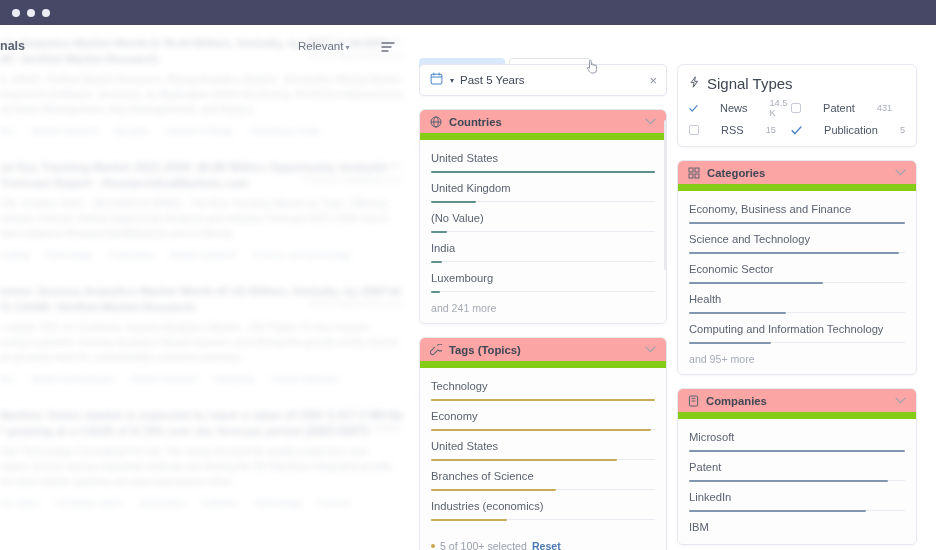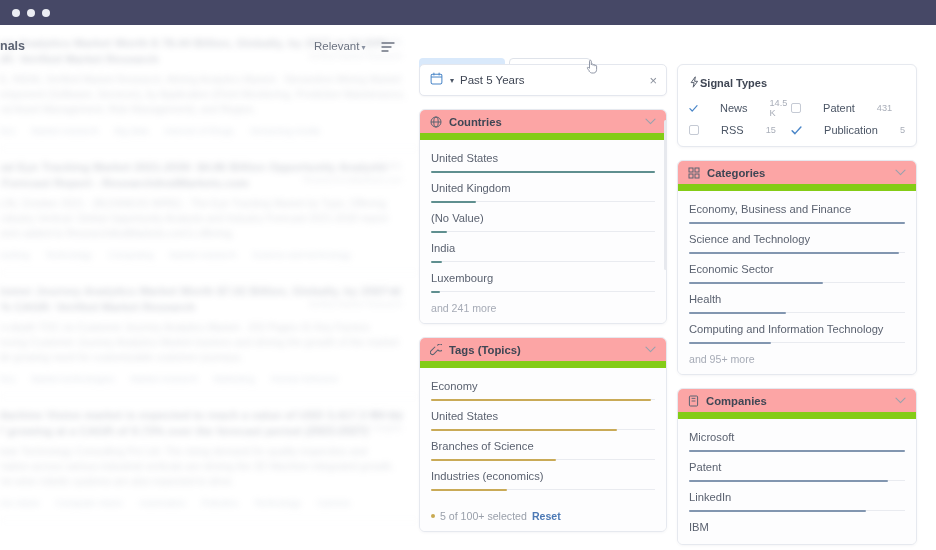--- a/index.html
+++ b/index.html
@@ -49,21 +49,21 @@
   .toolbar {
     position: absolute; top: 25px; left: 0; width: 936px; height: 44px;
     background: transparent;
     display: flex; align-items: center;
   }
   .toolbar-title {
     position: absolute; left: 0px; top: 14px;
     font-size: 12.5px; font-weight: bold; color: #5d6474;
   }
   .sort-label {
-    position: absolute; left: 314px; top: 15px;
+    position: absolute; left: 298px; top: 15px;
     font-size: 11.5px; color: #6b7280; cursor: pointer;
   }
   .sort-caret { font-size: 8px; color: #8b93a3; margin-left: 2px; }
   .sort-icon { position: absolute; left: 381px; top: 14px; cursor:pointer; }
   .btn-filter {
     position: absolute; left: 419px; top: 33px;
     width: 86px; height: 27px; border-radius: 4px;
     background: #d9e9fb;
     display: flex; align-items: center; justify-content: center; gap: 6px;
     font-size: 11.5px; color: #3c74b8; cursor: pointer;
@@ -117,21 +117,21 @@
   .facet-bar { position: absolute; left: 0; top: -0.5px; height: 2px; border-radius: 1px; }
   .facet-more { font-size: 10.6px; color: #a6abb6; padding-top: 10px; }
 
   .sel-note { font-size:10.6px; color:#9aa0ab; padding: 11px 11px 9px 11px;
               background:#fdfdfe; display:flex; align-items:center; gap:5px; }
   .sel-dot { width:4px; height:4px; border-radius:50%; background:#c8a951; display:block;}
   .sel-reset { color:#4c79b5; font-weight:600; cursor:pointer; }
 
   
   .sig-head { display:flex; align-items:center; padding: 9px 11px 3px 11px; }
-  .sig-title { font-size: 11px; color:#3f4654; font-weight:700; }
+  .sig-title { font-size: 15px; color:#3f4654; font-weight:400; margin-left: 7px; }
   .sig-grid { display:grid; grid-template-columns: 1fr 1fr; padding: 3px 11px 10px 11px; row-gap: 6px; }
   .sig-item { display:flex; align-items:center; gap:22px; cursor:pointer; }
   .cbox { width:10px; height:10px; border:1px solid #c5cad4; border-radius:2px; background:#fff; display:block; }
   .cbox-check { width:11px; height:11px; display:block; }
   .sig-name { font-size:11px; color:#4b5565; }
   .sig-count { font-size:9.2px; color:#a9aeb9; }
   .gap12 { height: 13px; }
 
   
   .cursor { position:absolute; left:584px; top:57px; pointer-events:none; }
@@ -351,20 +351,26 @@
         </span>
         <span class="ctitle">Tags (Topics)</span>
         <span class="chev">
           <svg width="11" height="7" viewBox="0 0 11 7" fill="none" aria-hidden="true">
             <path d="M1 1.2L5.5 5.6 10 1.2" stroke="#9aa1ad" stroke-width="1.15" stroke-linecap="round" stroke-linejoin="round"></path>
           </svg>
         </span>
       </div>
       <div class="facet-list" id="facets-tags">
           <div class="facet-row">
+            <div class="facet-label">Technology</div>
+            <div class="facet-track">
+              <div class="facet-bar" style="width: 100%; background: rgb(201, 170, 87);"></div>
+            </div>
+          </div>
+          <div class="facet-row">
             <div class="facet-label">Economy</div>
             <div class="facet-track">
               <div class="facet-bar" style="width: 98%; background: rgb(201, 170, 87);"></div>
             </div>
           </div>
           <div class="facet-row">
             <div class="facet-label">United States</div>
             <div class="facet-track">
               <div class="facet-bar" style="width: 83%; background: rgb(201, 170, 87);"></div>
             </div>

